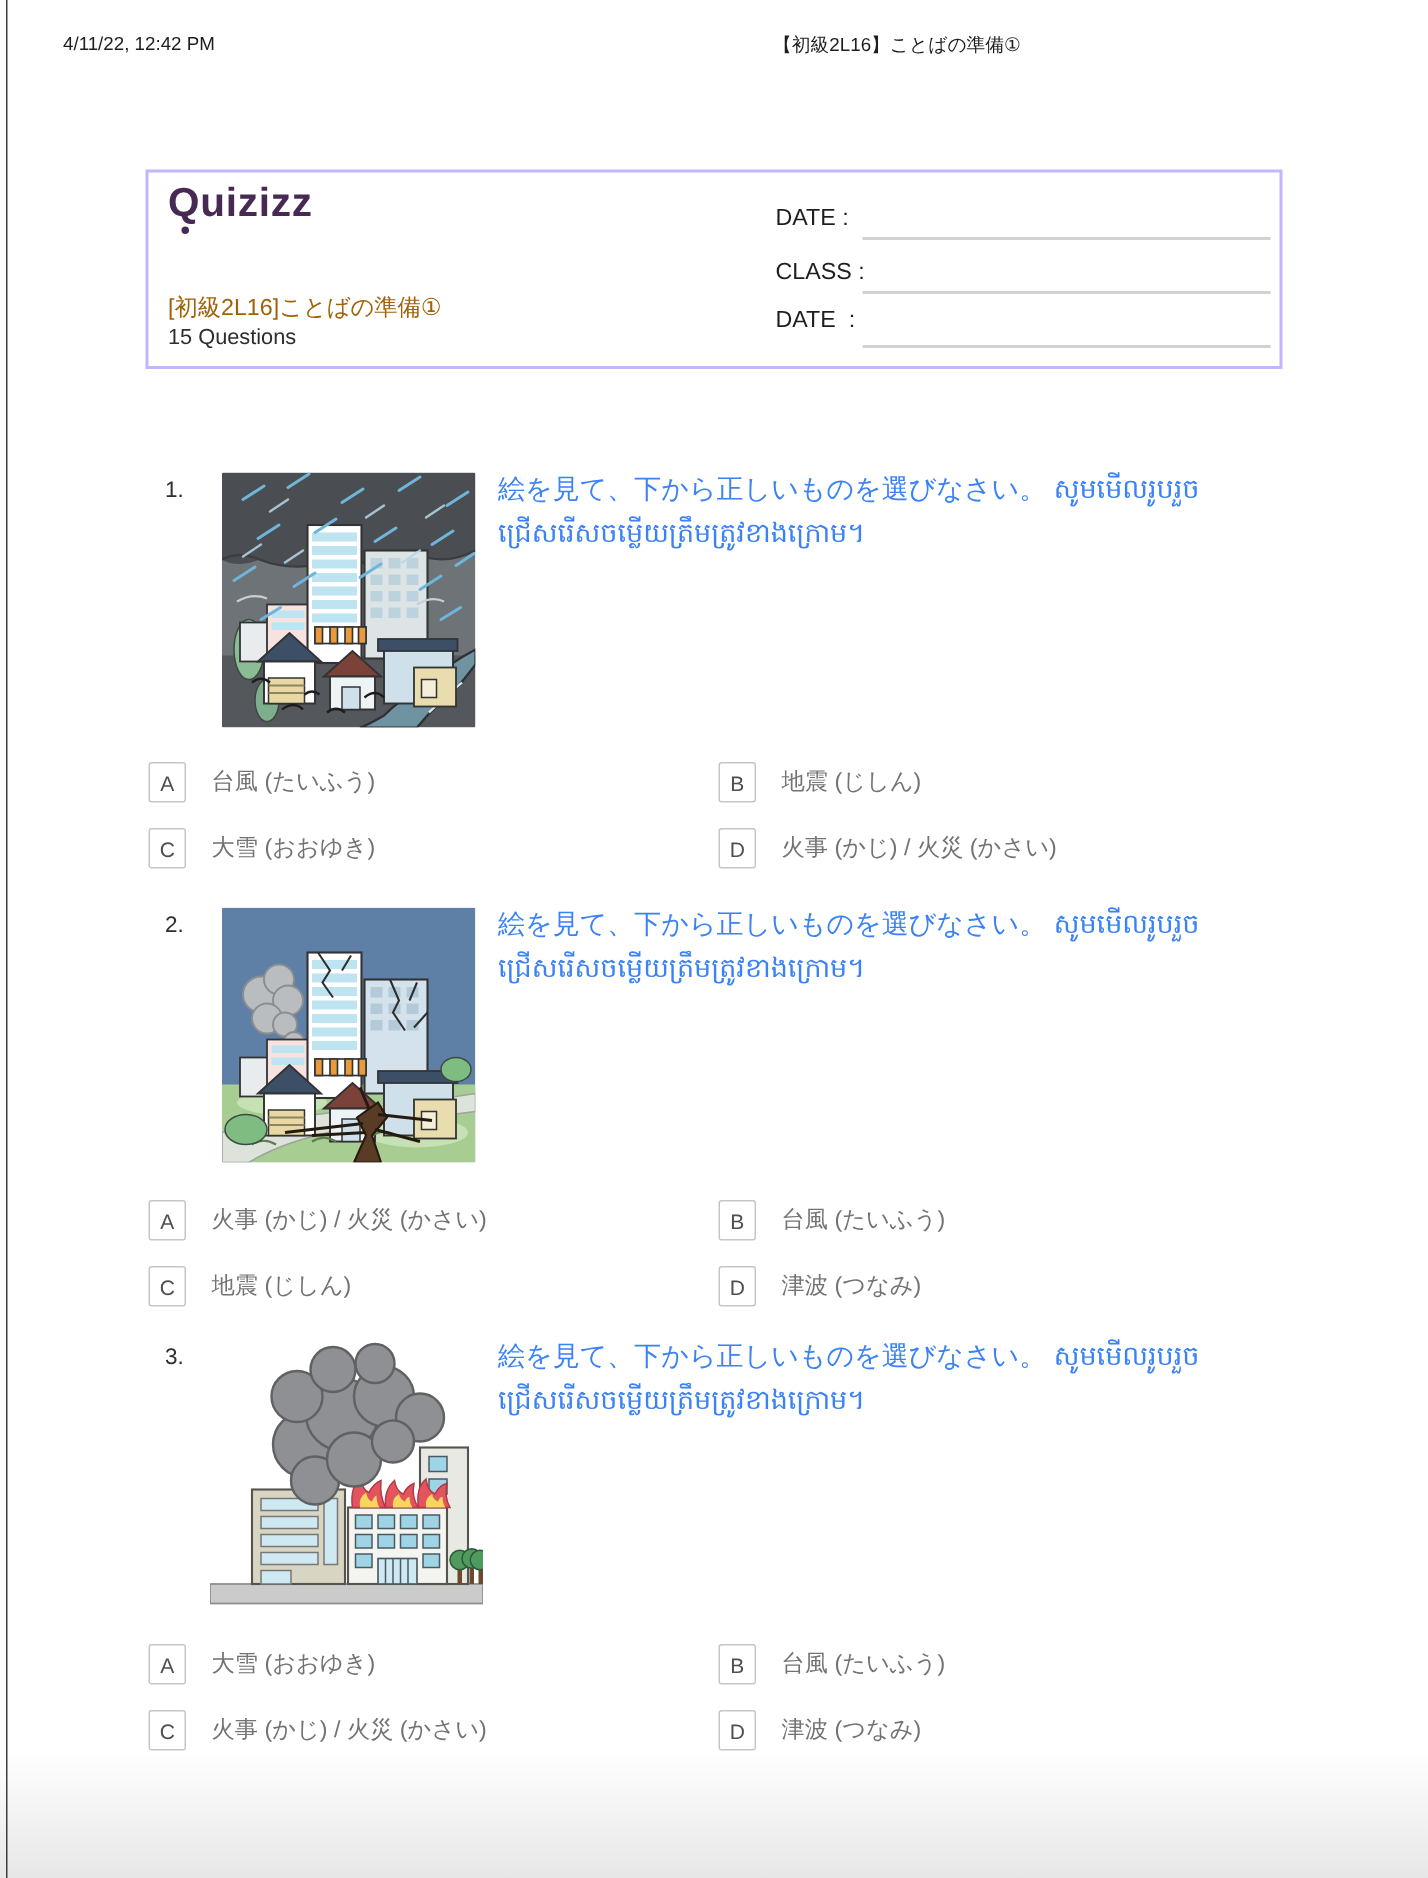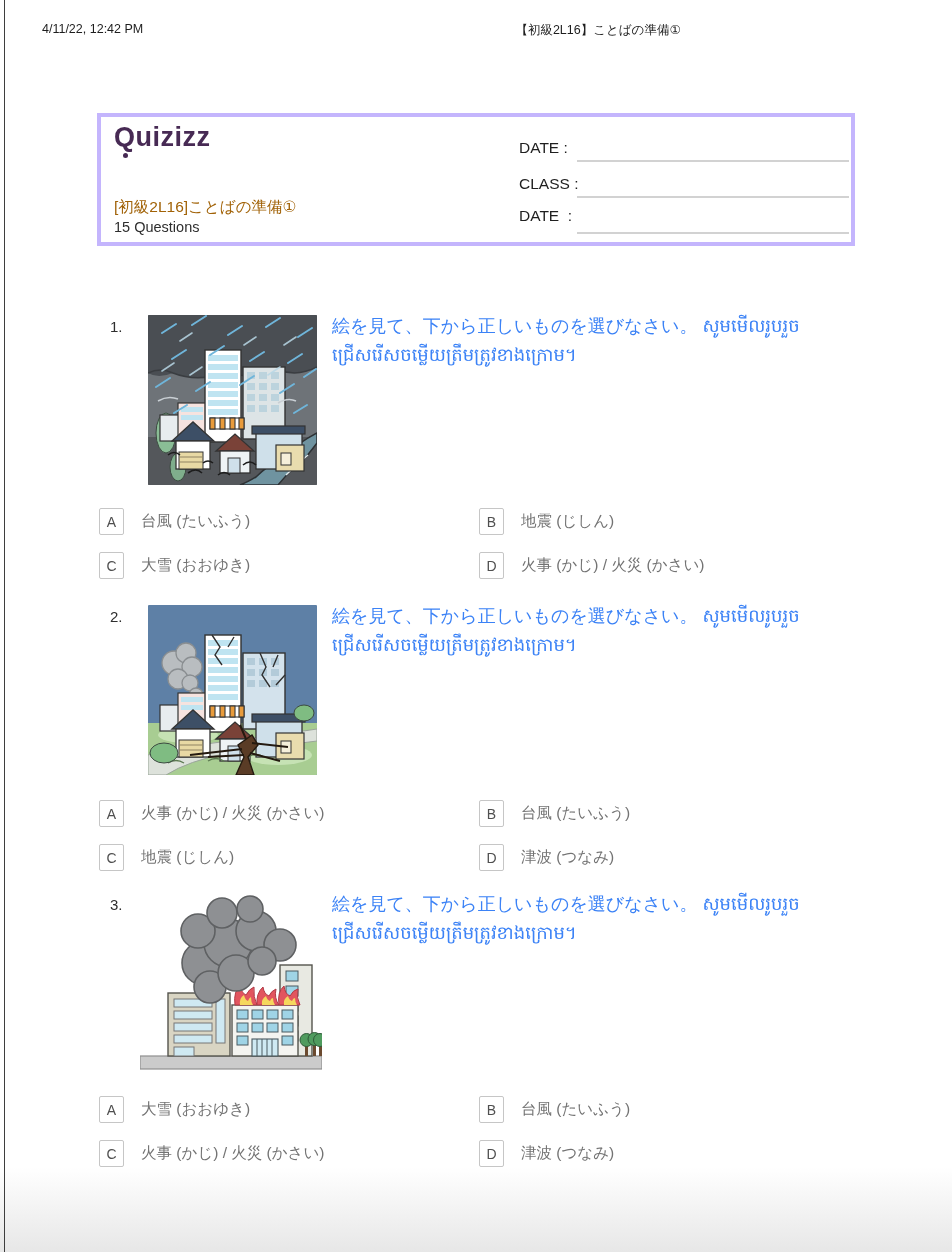--- a/index.html
+++ b/index.html
@@ -9,21 +9,21 @@
   }
   .page::after{
     content:"";position:absolute;left:0;right:0;bottom:0;height:85px;z-index:1;
     background:linear-gradient(180deg, rgba(232,232,232,0) 0%, #e7e7e7 100%);
     pointer-events:none;
   }
   .left-rule{position:absolute;left:4px;top:0;width:1px;height:100%;background:#3e3e3e;z-index:2;}
   .print-timestamp{position:absolute;left:42px;top:22px;font-size:12.5px;color:#1e1e1e;}
   .print-title{position:absolute;left:583px;top:22px;transform:translateX(-50%);font-size:12.5px;color:#1e1e1e;white-space:nowrap;margin-left:15px;}
 
-  .header-box{position:absolute;left:97px;top:113px;width:758px;height:133px;border:4px solid #c4b5fd;box-sizing:border-box;background:#fff;}
+  .header-box{position:absolute;left:97px;top:113px;width:758px;height:133px;border:2px solid #c4b5fd;box-sizing:border-box;background:#fff;}
   .logo{position:absolute;left:13px;top:5px;font-size:27px;font-weight:bold;color:#472a54;letter-spacing:.5px;}
   .logo-dot{position:absolute;left:22px;top:36px;width:5px;height:5px;border-radius:50%;background:#472a54;}
   .quiz-title{position:absolute;left:13px;top:80px;font-size:15.5px;color:#a16207;}
   .quiz-count{position:absolute;left:13px;top:102px;font-size:14.5px;color:#2e2e2e;}
   .field-row{position:absolute;left:418px;height:24px;}
   .field-row .lbl{font-size:15.5px;color:#1f1f1f;white-space:pre;}
   .field-line{position:absolute;left:476px;width:272px;height:2px;background:#d2d2d2;}
 
   .q-number{position:absolute;font-size:15px;color:#2e2e2e;}
   .q-image{position:absolute;border-radius:1px;overflow:hidden;}

